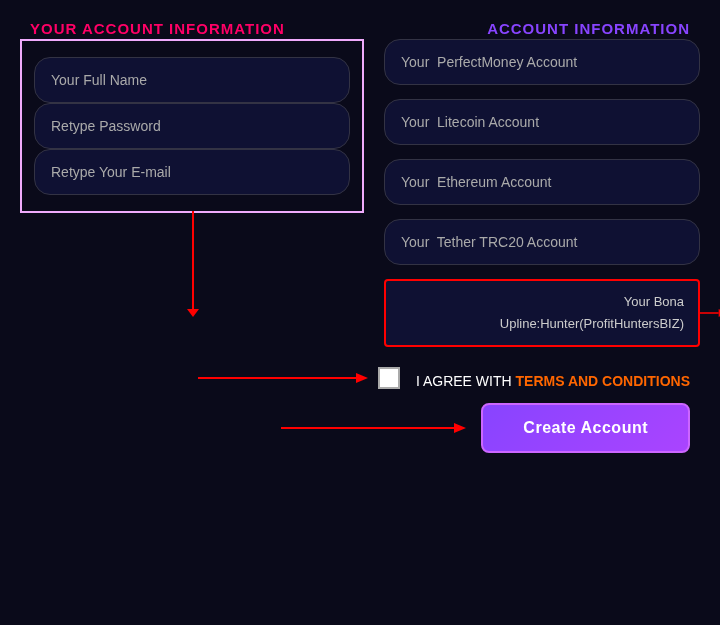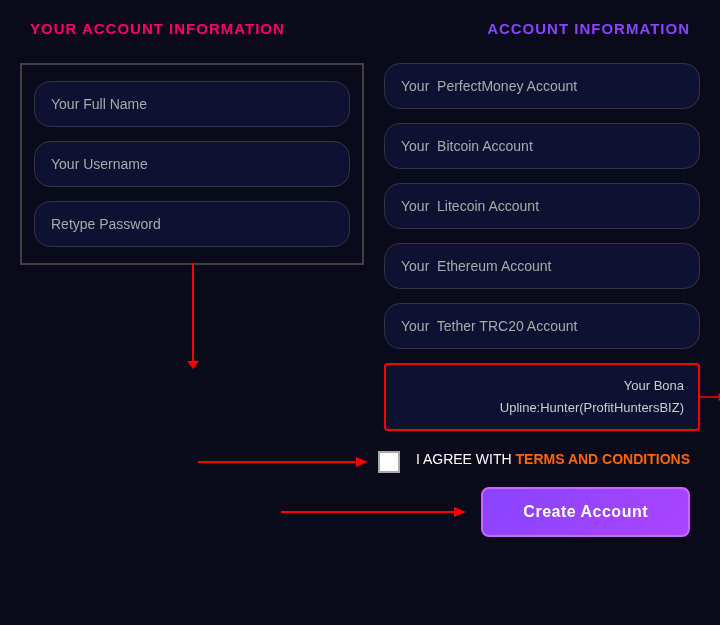--- a/index.html
+++ b/index.html
@@ -8,21 +8,21 @@
       font-family: Arial, sans-serif;
       color: #ffffff;
       width: 720px;
       min-height: 625px;
       padding: 20px;
     }
 
     .page-title-row {
       display: flex;
       justify-content: space-between;
-      margin-bottom: 26px;
+      margin-bottom: 2px;
       padding: 0 10px;
     }
 
     .section-title {
       font-size: 15px;
       font-weight: bold;
       letter-spacing: 1px;
     }
 
     .section-title.left {
@@ -34,25 +34,25 @@
     }
 
     .columns {
       display: flex;
       gap: 20px;
       align-items: flex-start;
     }
 
     .left-col {
       flex: 1;
-      border: 2px solid #404040;
+      border: 2px solid #f0abfc;
       padding: 16px 12px;
       display: flex;
       flex-direction: column;
-      gap: 14px;
+      gap: 0;
       position: relative;
     }
 
     .right-col {
       flex: 1;
       display: flex;
       flex-direction: column;
       gap: 14px;
     }
 
@@ -107,21 +107,21 @@
       margin-top: 20px;
       display: flex;
       flex-direction: column;
       align-items: flex-end;
       gap: 14px;
       padding-right: 10px;
     }
 
     .terms-row {
       display: flex;
-      align-items: flex-start;
+      align-items: flex-end;
       gap: 16px;
       position: relative;
     }
 
     .terms-arrow {
       position: absolute;
       left: -180px;
       top: 50%;
       transform: translateY(-50%);
       display: flex;
@@ -203,29 +203,28 @@
 
 <div class="page-title-row">
   <div class="section-title left">YOUR ACCOUNT INFORMATION</div>
   <div class="section-title right">ACCOUNT INFORMATION</div>
 </div>
 
 <div class="columns">
 
   <div class="left-col">
     <input class="form-input" type="text" placeholder="Your Full Name" style="">
-      <input class="form-input" type="text" placeholder="Your Username" style="">
       <input class="form-input" type="password" placeholder="Retype Password" style="">
+      <input class="form-input" type="email" placeholder="Retype Your E-mail" style="">
       <div class="left-arrow-line"></div>
     <div class="left-arrow-tip"></div>
   </div>
 
   <div class="right-col">
   <input class="form-input" type="text" placeholder="Your  PerfectMoney Account" style="">
-      <input class="form-input" type="text" placeholder="Your  Bitcoin Account" style="">
       <input class="form-input" type="text" placeholder="Your  Litecoin Account" style="">
       <input class="form-input" type="text" placeholder="Your  Ethereum Account" style="">
       <input class="form-input" type="text" placeholder="Your  Tether TRC20 Account" style="">
       <div class="referral-wrapper">
         <div class="referral-box"><span>Your            Bona</span><br><span>Upline:Hunter(ProfitHuntersBIZ)</span></div>
         <div class="arrow-right">
           <svg class="arrow-svg" viewBox="0 0 36 18">
     <line x1="0" y1="9" x2="24" y2="9" stroke="red" stroke-width="2"></line>
     <polygon points="24,4 36,9 24,14" fill="red"></polygon>
   </svg>

